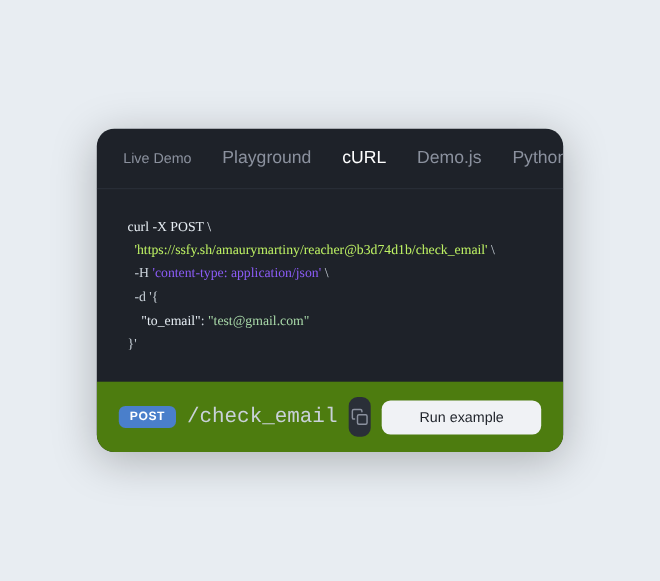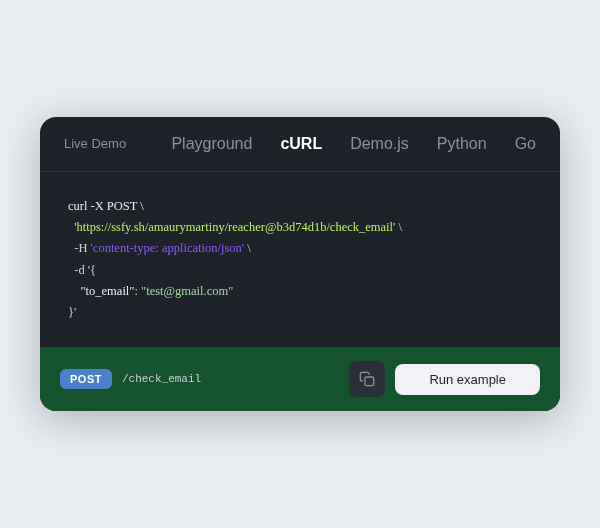--- a/index.html
+++ b/index.html
@@ -14,21 +14,21 @@
       background: #e8edf2;
       display: flex;
       align-items: center;
       justify-content: center;
       font-family: -apple-system, BlinkMacSystemFont, 'Segoe UI', sans-serif;
     }
 
     .card {
       background: #1e2229;
       border-radius: 16px;
-      width: 520px;
+      width: 424px;
       overflow: hidden;
       box-shadow: 0 8px 40px rgba(0,0,0,0.25);
     }
 
     .nav-bar {
       display: flex;
       align-items: center;
       padding: 18px 24px;
       border-bottom: 1px solid #2a2f38;
       gap: 28px;
@@ -36,21 +36,21 @@
 
     .nav-item {
       font-size: 16px;
       color: #8b919e;
       cursor: pointer;
       white-space: nowrap;
     }
 
     .nav-item.active {
       color: #ffffff;
-      font-weight: 700;
+      font-weight: 400;
       text-align: center;
     }
 
     .nav-item.live-demo {
       color: #8b919e;
       font-size: 13px;
       margin-right: auto;
     }
 
     .code-area {
@@ -82,38 +82,38 @@
     }
 
     .code-block .string-val {
       color: #a8d8a8;
     }
 
     .footer-bar {
       display: flex;
       align-items: center;
       padding: 14px 20px;
-      background: #14532d;
+      background: #4d7c0f;
       gap: 10px;
     }
 
     .post-badge {
       background: #4a7fcb;
       color: #fff;
       font-size: 11px;
       font-weight: 700;
       padding: 4px 10px;
       border-radius: 6px;
       letter-spacing: 0.5px;
     }
 
     .endpoint-path {
       color: #c9d1d9;
       font-family: 'Courier New', monospace;
-      font-size: 11px;
+      font-size: 19px;
       flex: 1;
     }
 
     .copy-btn {
       background: #2a2f38;
       border: none;
       border-radius: 8px;
       width: 36px;
       height: 36px;
       display: flex;

